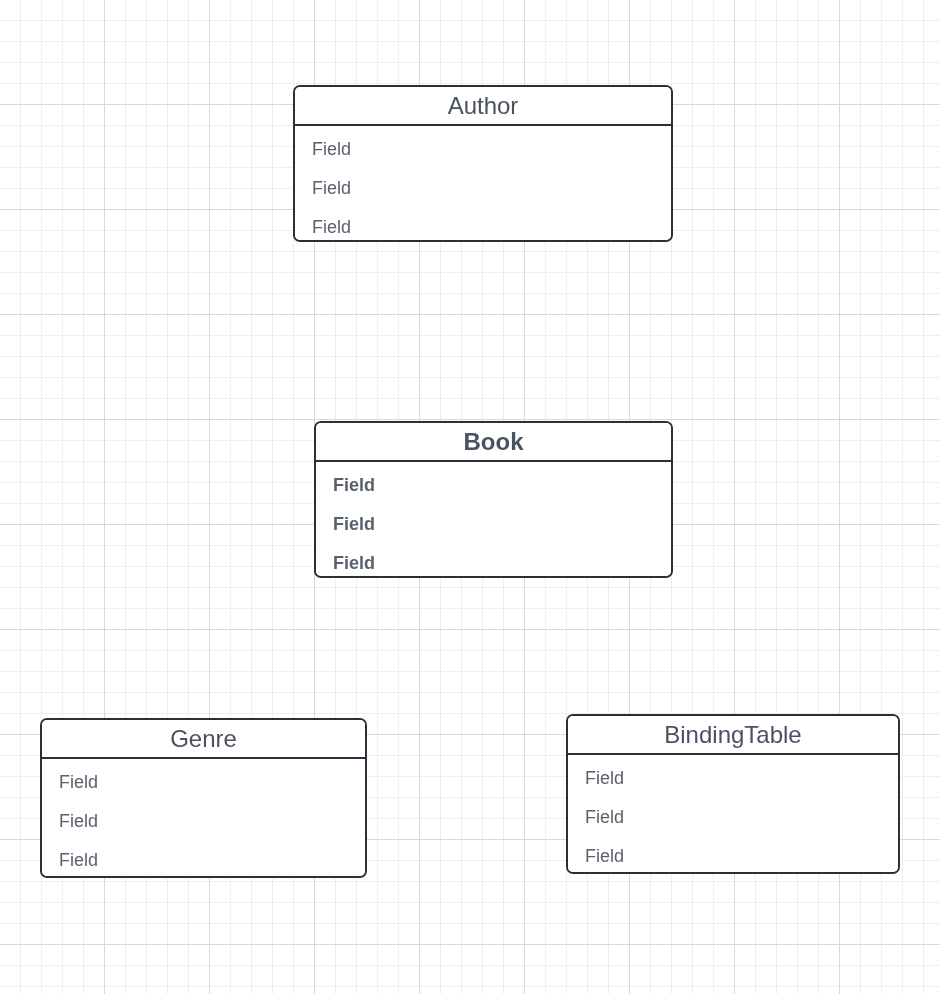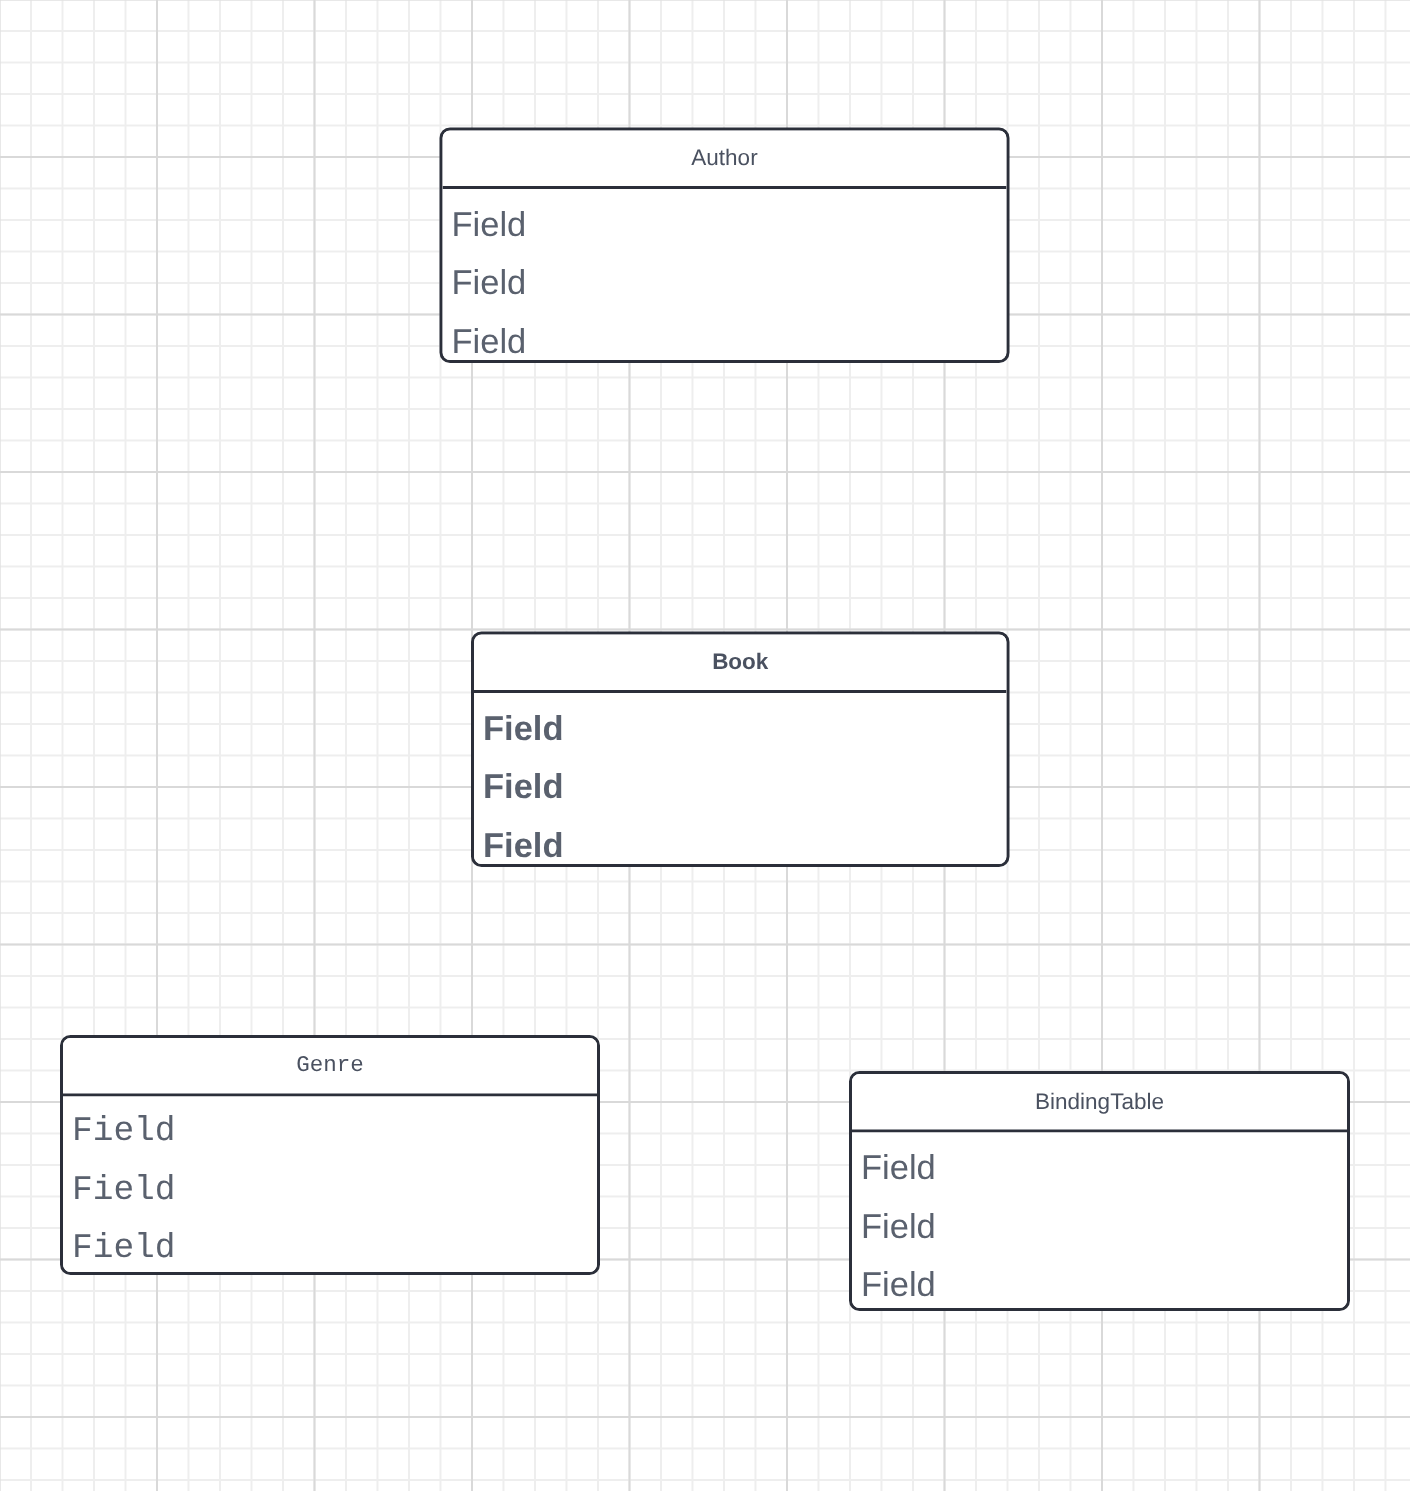--- a/index.html
+++ b/index.html
@@ -39,39 +39,39 @@
     background: #ffffff;
     border: 2px solid #2b2f3a;
     border-radius: 7px;
     overflow: hidden;
   }
 
   .entity-header {
     height: 37px;
     line-height: 37px;
     text-align: center;
-    font-size: 15px;
+    font-size: 24px;
     color: #4a5160;
     border-bottom: 2px solid #2b2f3a;
     white-space: nowrap;
     overflow: hidden;
     background: #ffffff;
   }
 
   .entity-body {
     padding-top: 8px;
     background: #ffffff;
   }
 
   .entity-field {
     height: 39px;
     line-height: 30px;
-    font-size: 23px;
+    font-size: 18px;
     color: #5a616e;
-    padding-left: 6px;
+    padding-left: 17px;
     white-space: nowrap;
     overflow: hidden;
   }
 </style>
 </head>
 <body>
 
 <div id="canvas">
     <div class="entity" style="left: 293px; top: 85px; width: 380px; height: 157px;">
       <div class="entity-header">Author</div>
@@ -82,21 +82,21 @@
       </div>
     </div>
     <div class="entity" style="left: 314px; top: 421px; width: 359px; height: 157px; font-weight: bold;">
       <div class="entity-header">Book</div>
       <div class="entity-body">
         <div class="entity-field">Field</div>
         <div class="entity-field">Field</div>
         <div class="entity-field">Field</div>
       </div>
     </div>
-    <div class="entity" style="left: 40px; top: 690px; width: 360px; height: 160px; font-family: Liberation Mono, monospace;">
+    <div class="entity" style="left: 40px; top: 718px; width: 327px; height: 160px;">
       <div class="entity-header">Genre</div>
       <div class="entity-body">
         <div class="entity-field">Field</div>
         <div class="entity-field">Field</div>
         <div class="entity-field">Field</div>
       </div>
     </div>
     <div class="entity" style="left: 566px; top: 714px; width: 334px; height: 160px;">
       <div class="entity-header">BindingTable</div>
       <div class="entity-body">

